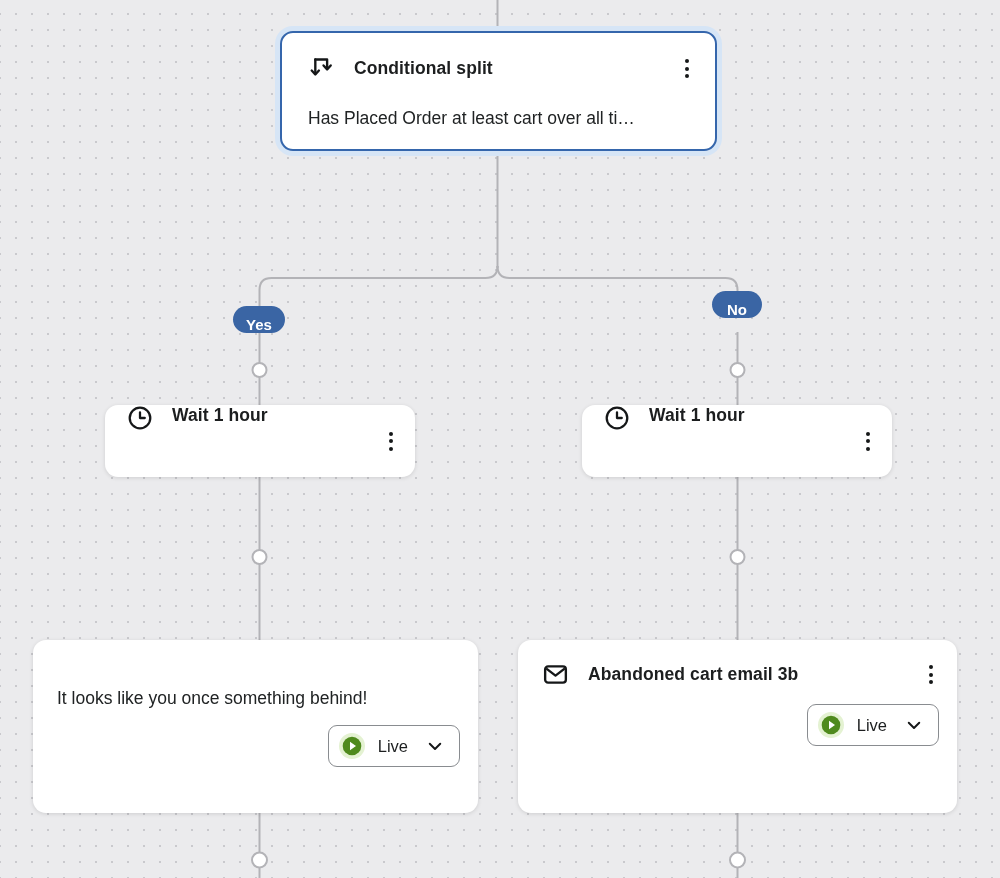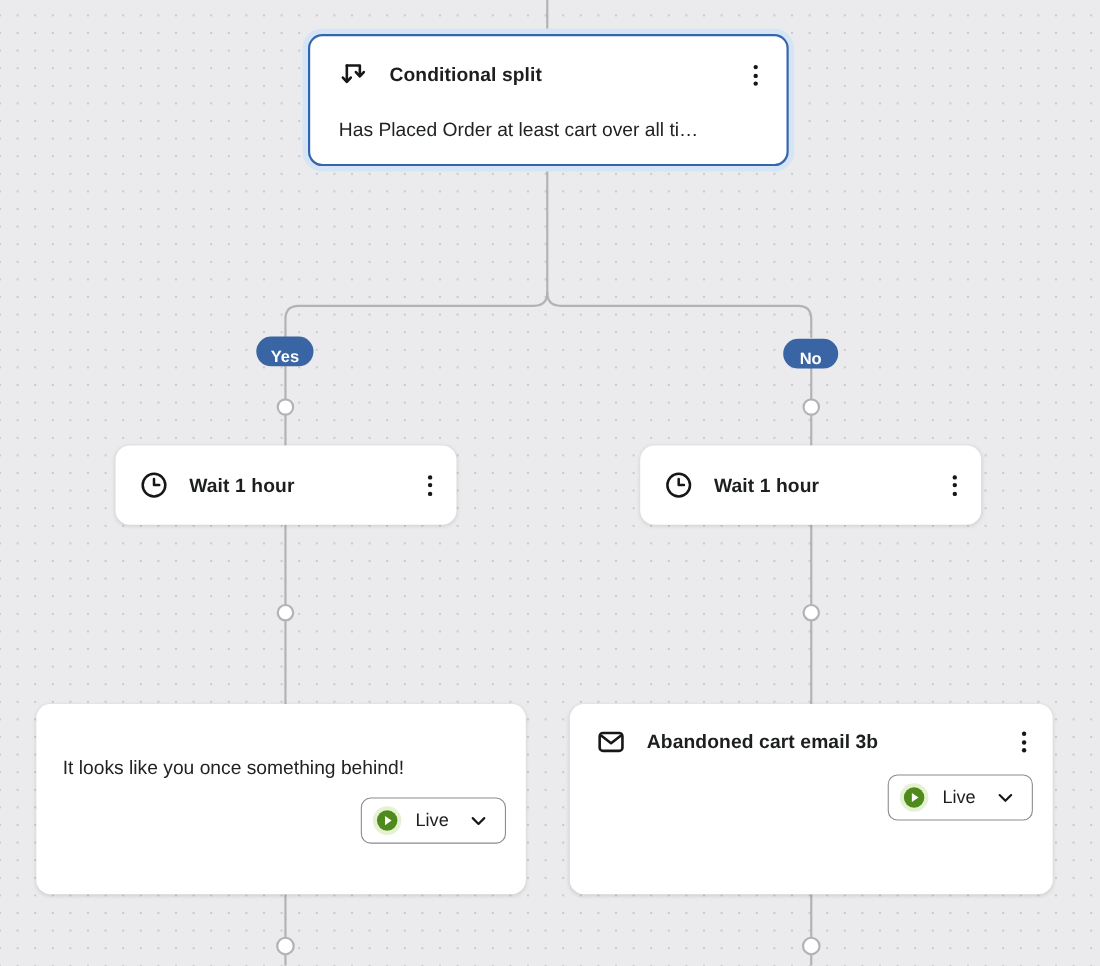--- a/index.html
+++ b/index.html
@@ -50,21 +50,21 @@
   
   .node.conditional{
     left:280px;top:31px;width:437px;height:120px;
     border:2px solid #3566ac;
     box-shadow:0 0 0 5px #d6e5f6, 0 1px 4px rgba(0,0,0,0.10);
     padding:22px 26px 0 26px;
   }
   
   .node.wait{
     height:72px;width:310px;top:405px;
-    display:flex;align-items:center;gap:19px;
+    display:flex;gap:19px;
     padding:0 22px;
   }
   .node.wait .node-title{font-size:17.5px;}
   .node.wait-left{left:105px;}
   .node.wait-right{left:582px;}
   
   .node.email{
     top:640px;height:173px;
     padding:21px 24px 0 24px;
   }
@@ -84,21 +84,21 @@
   
   .badge{
     position:absolute;z-index:2;
     background:#3a65a4;color:#ffffff;
     font-size:15px;font-weight:700;
     height:27px;border-radius:14px;
     display:flex;align-items:flex-end;justify-content:center;
     box-sizing:border-box;
   }
   .badge.yes{left:233px;top:306px;width:52px;}
-  .badge.no{left:712px;top:308px;width:50px;}
+  .badge.no{left:712px;top:291px;width:50px;}
 </style>
 </head>
 <body>
 
 <div class="canvas">
 
   <svg class="wires" width="1000" height="878" viewBox="0 0 1000 878">
 
     <line x1="497.5" y1="0" x2="497.5" y2="33" stroke="#b3b3b7" stroke-width="2"></line>
 

